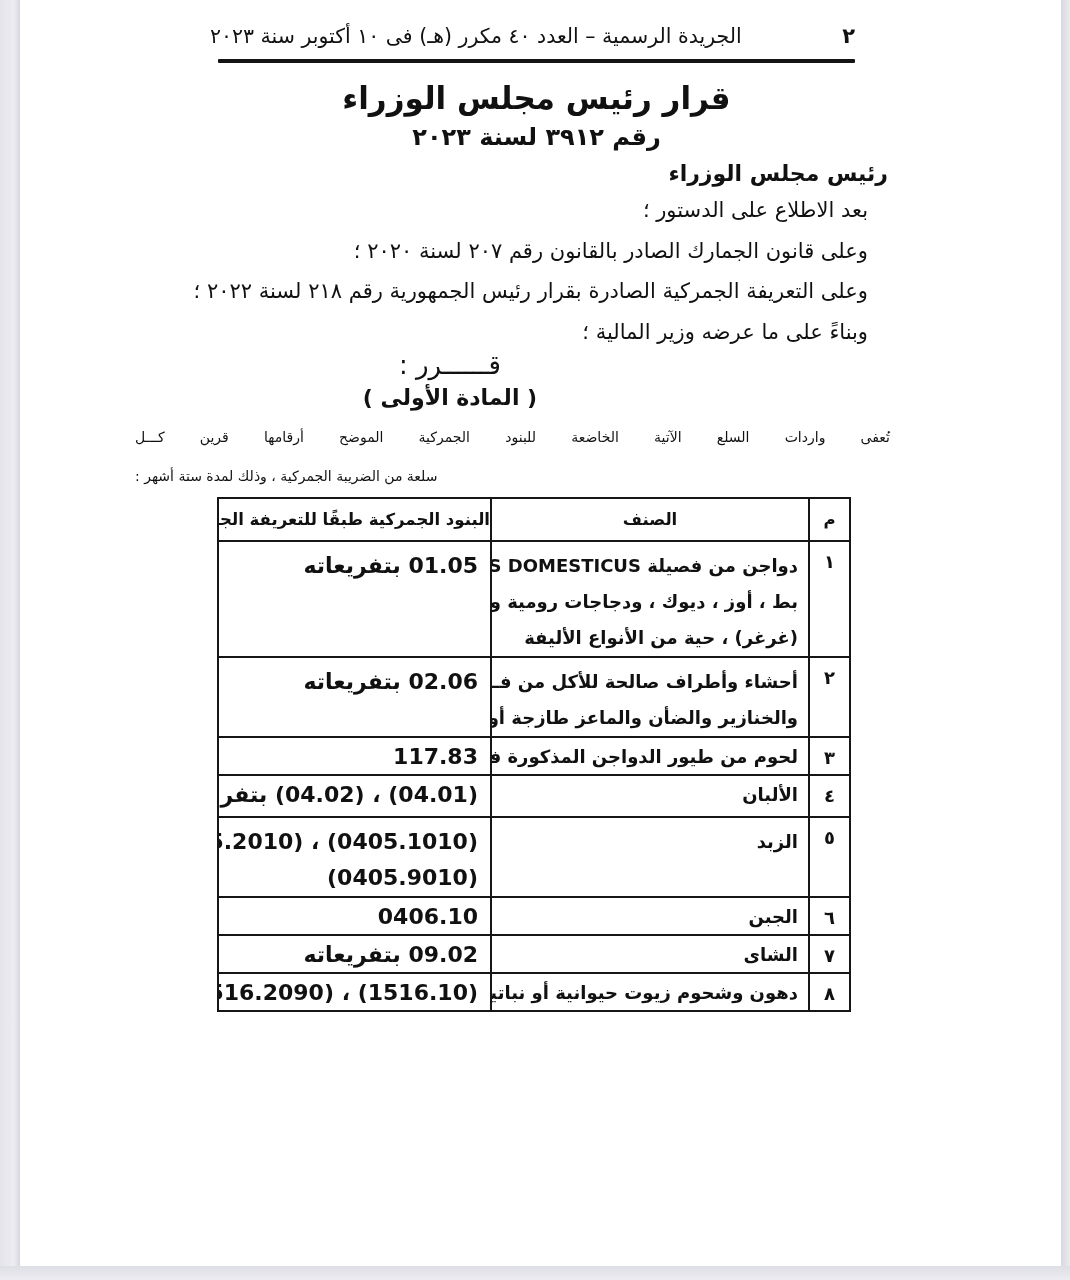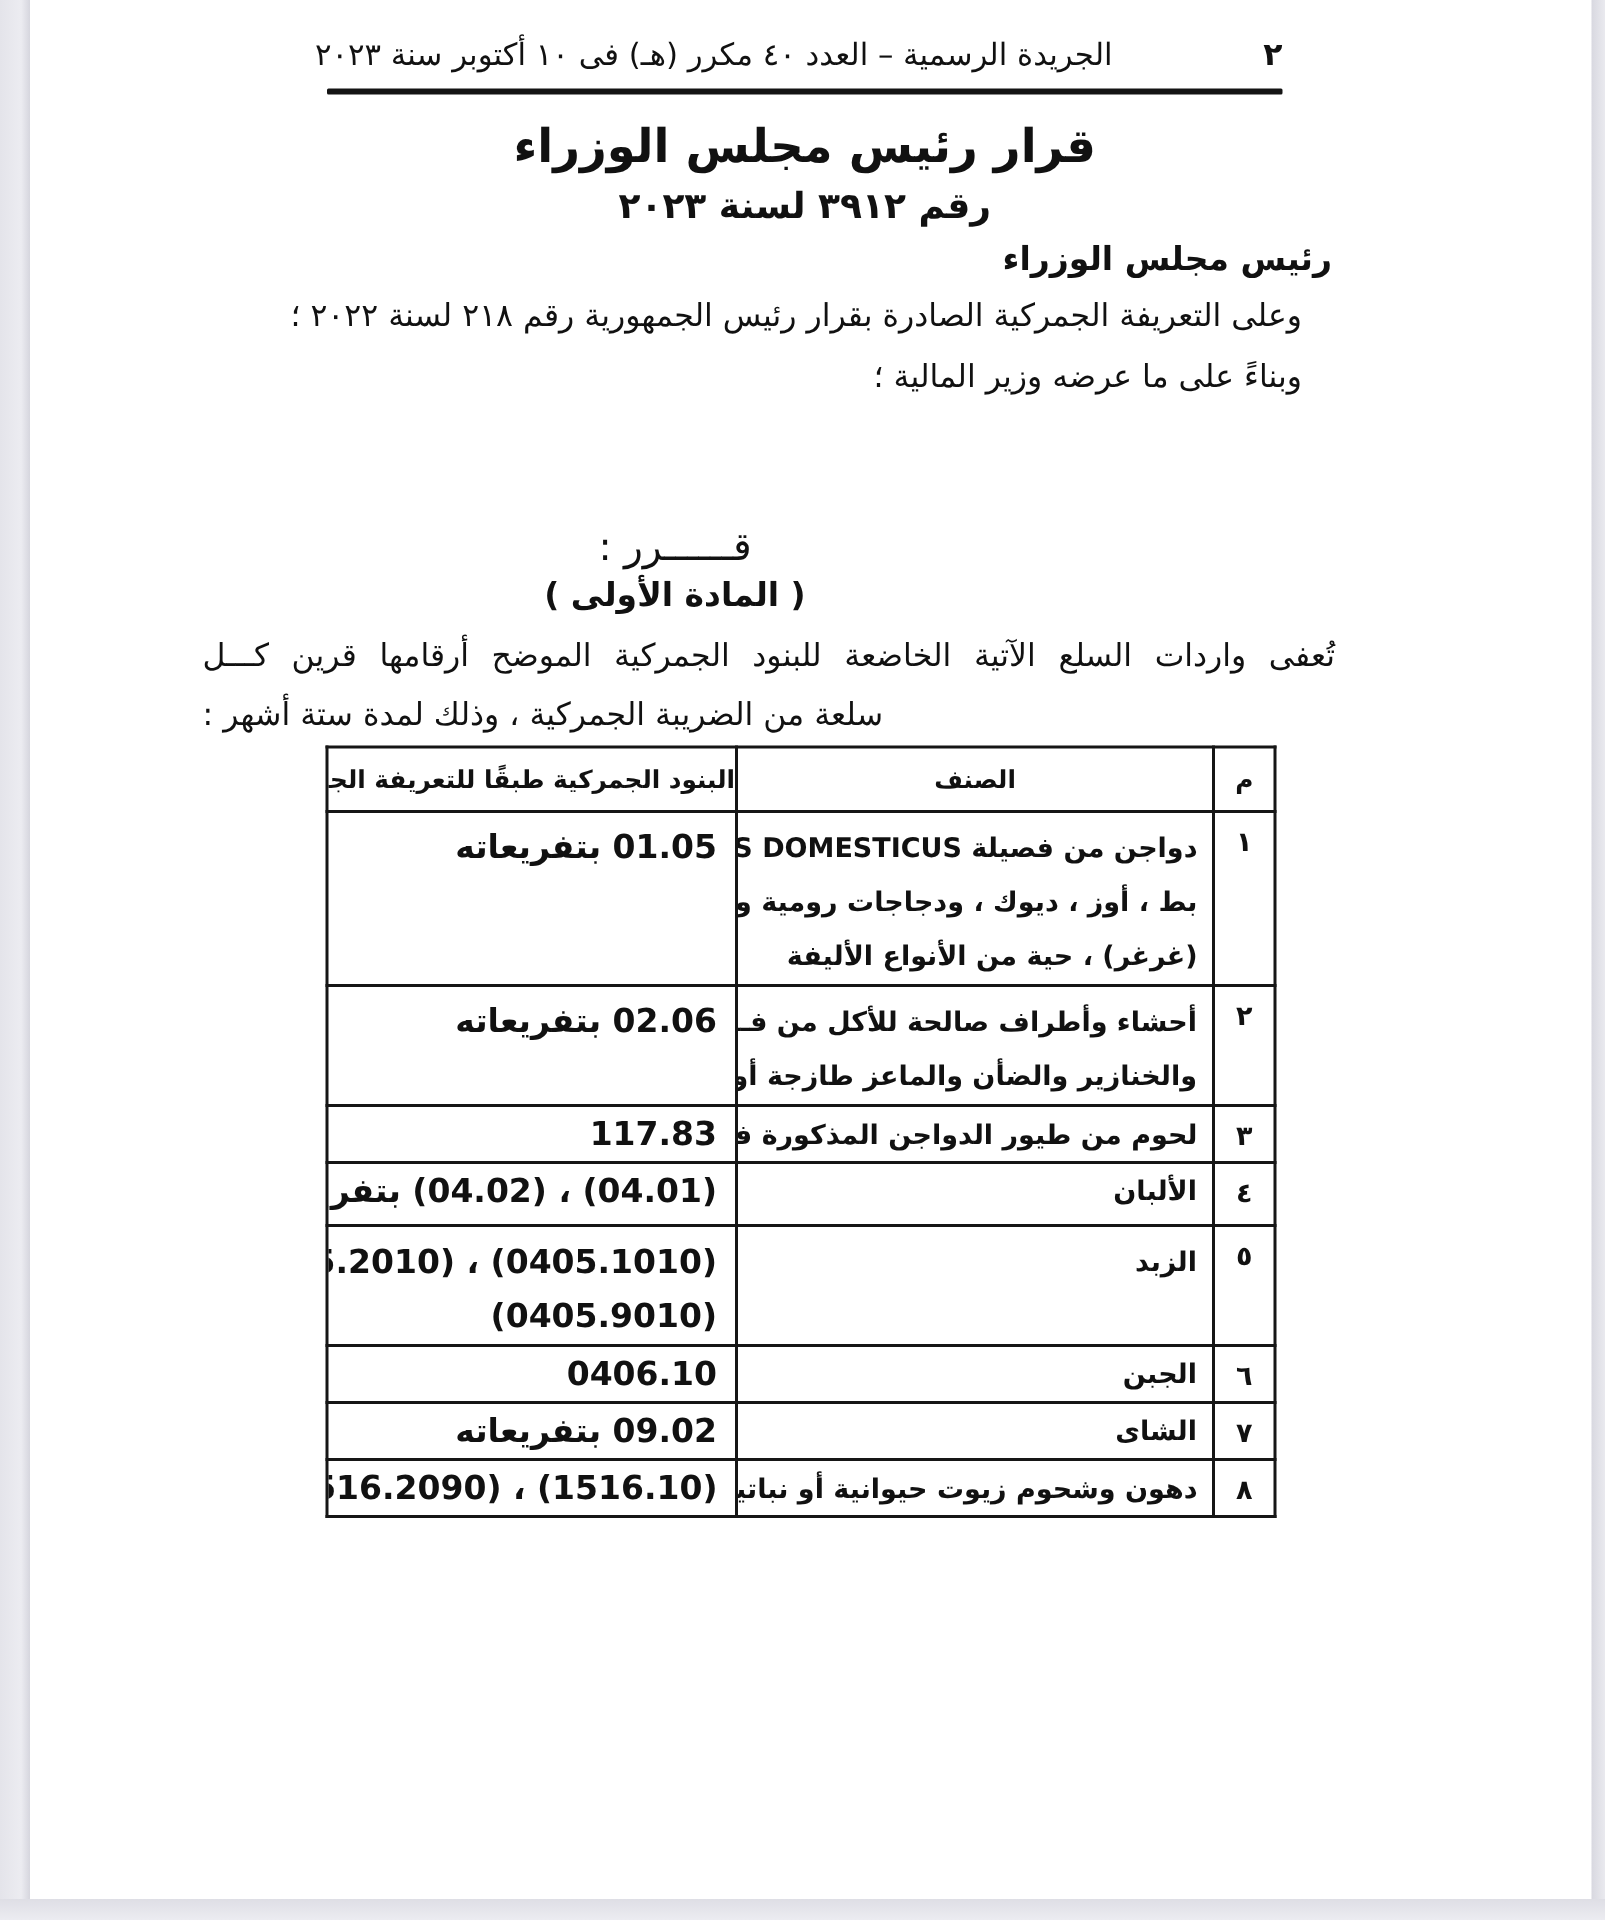--- a/index.html
+++ b/index.html
@@ -58,21 +58,21 @@
     position:absolute;top:346px;right:300px;width:640px;
     font-size:26px;font-weight:normal;text-align:center;line-height:38px;
   }
   .article-heading{
     position:absolute;top:382px;right:300px;width:640px;
     font-size:22px;font-weight:bold;text-align:center;line-height:32px;
   }
 
   .article-body{
     position:absolute;top:418px;right:180px;width:755px;
-    font-size:21px;line-height:39px;
+    font-size:14px;line-height:39px;
   }
   .article-body .just{text-align:justify;text-align-last:justify;}
   .article-body .end{text-align:left;}
 
   .tariff-table{
     position:absolute;top:497px;right:219px;
     border-collapse:collapse;table-layout:fixed;width:632px;
     direction:rtl;
   }
   .tariff-table td,.tariff-table th{
@@ -105,20 +105,22 @@
 
   <div class="masthead-text">الجريدة الرسمية – العدد ٤٠ مكرر (هـ) فى ١٠ أكتوبر سنة ٢٠٢٣</div>
   <div class="page-num">٢</div>
   <div class="masthead-rule"></div>
 
   <div class="title-1">قرار رئيس مجلس الوزراء</div>
   <div class="title-2">رقم ٣٩١٢ لسنة ٢٠٢٣</div>
   <div class="issuer">رئيس مجلس الوزراء</div>
 
   <div class="preamble">
+    <div class="clause">بعد الاطلاع على الدستور ؛</div>
+    <div class="clause">وعلى قانون الجمارك الصادر بالقانون رقم ٢٠٧ لسنة ٢٠٢٠ ؛</div>
     <div class="clause">وعلى التعريفة الجمركية الصادرة بقرار رئيس الجمهورية رقم ٢١٨ لسنة ٢٠٢٢ ؛</div>
     <div class="clause">وبناءً على ما عرضه وزير المالية ؛</div>
   </div>
 
   <div class="decided">قــــــرر :</div>
   <div class="article-heading">( المادة الأولى )</div>
 
   <div class="article-body">
     <div class="just">تُعفى واردات السلع الآتية الخاضعة للبنود الجمركية الموضح أرقامها قرين كـــل</div>
     <div class="end">سلعة من الضريبة الجمركية ، وذلك لمدة ستة أشهر :</div>

